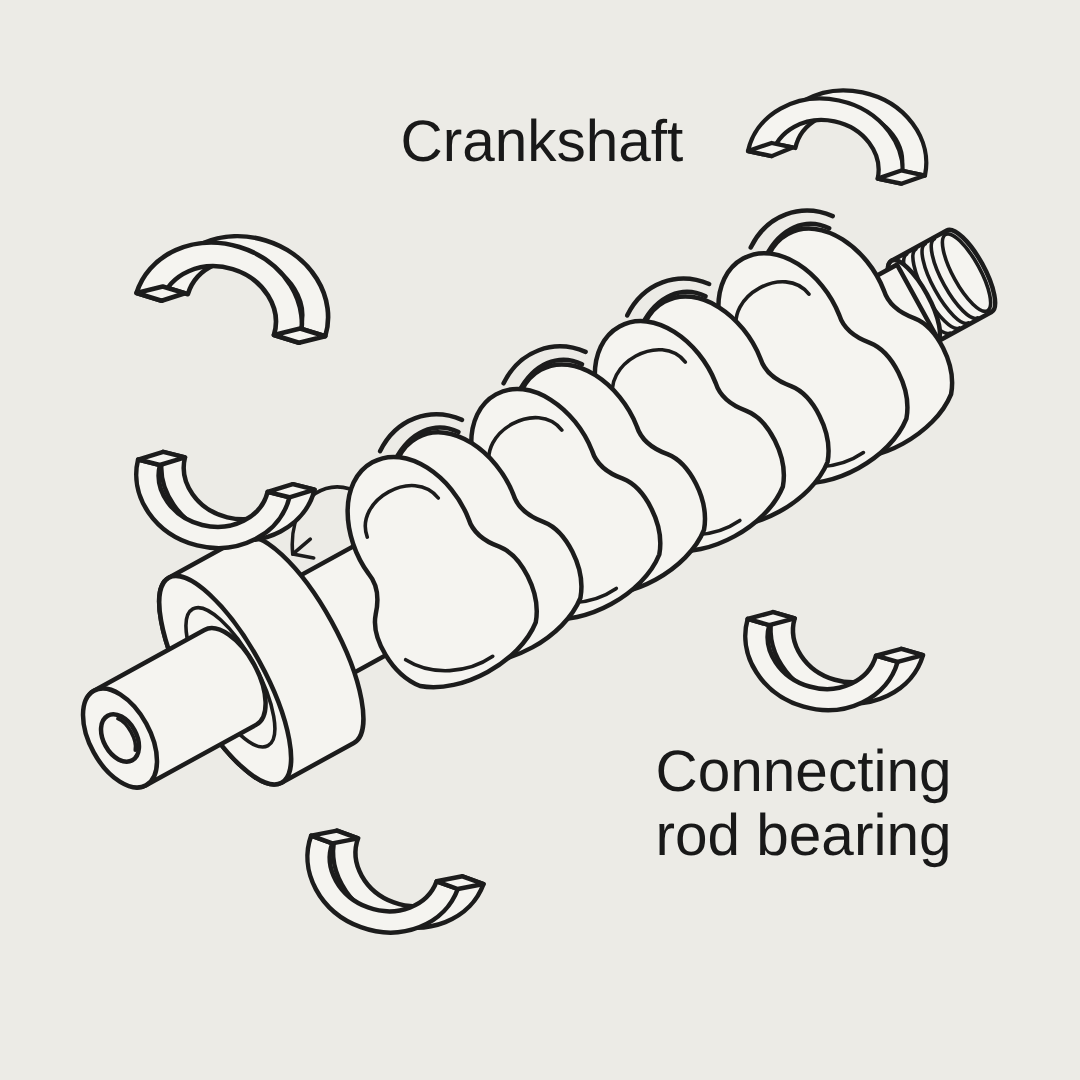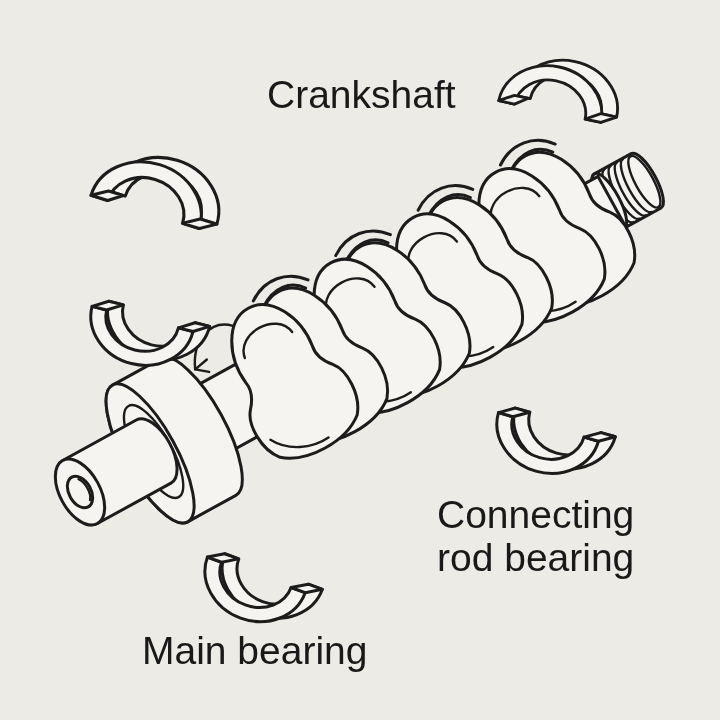--- a/index.html
+++ b/index.html
@@ -139,14 +139,13 @@
     </g>
   </svg>
 
   <div class="diagram-label" style="left:267px;top:74px;">Crankshaft</div>
 
   <div class="diagram-label" style="left:437px;top:494px;">
     <div>Connecting</div>
     <div>rod bearing</div>
   </div>
 
-  <div class="diagram-label" style="left:142px;top:630px;">Main bearing</div>
 </div>
 
 </body></html>

